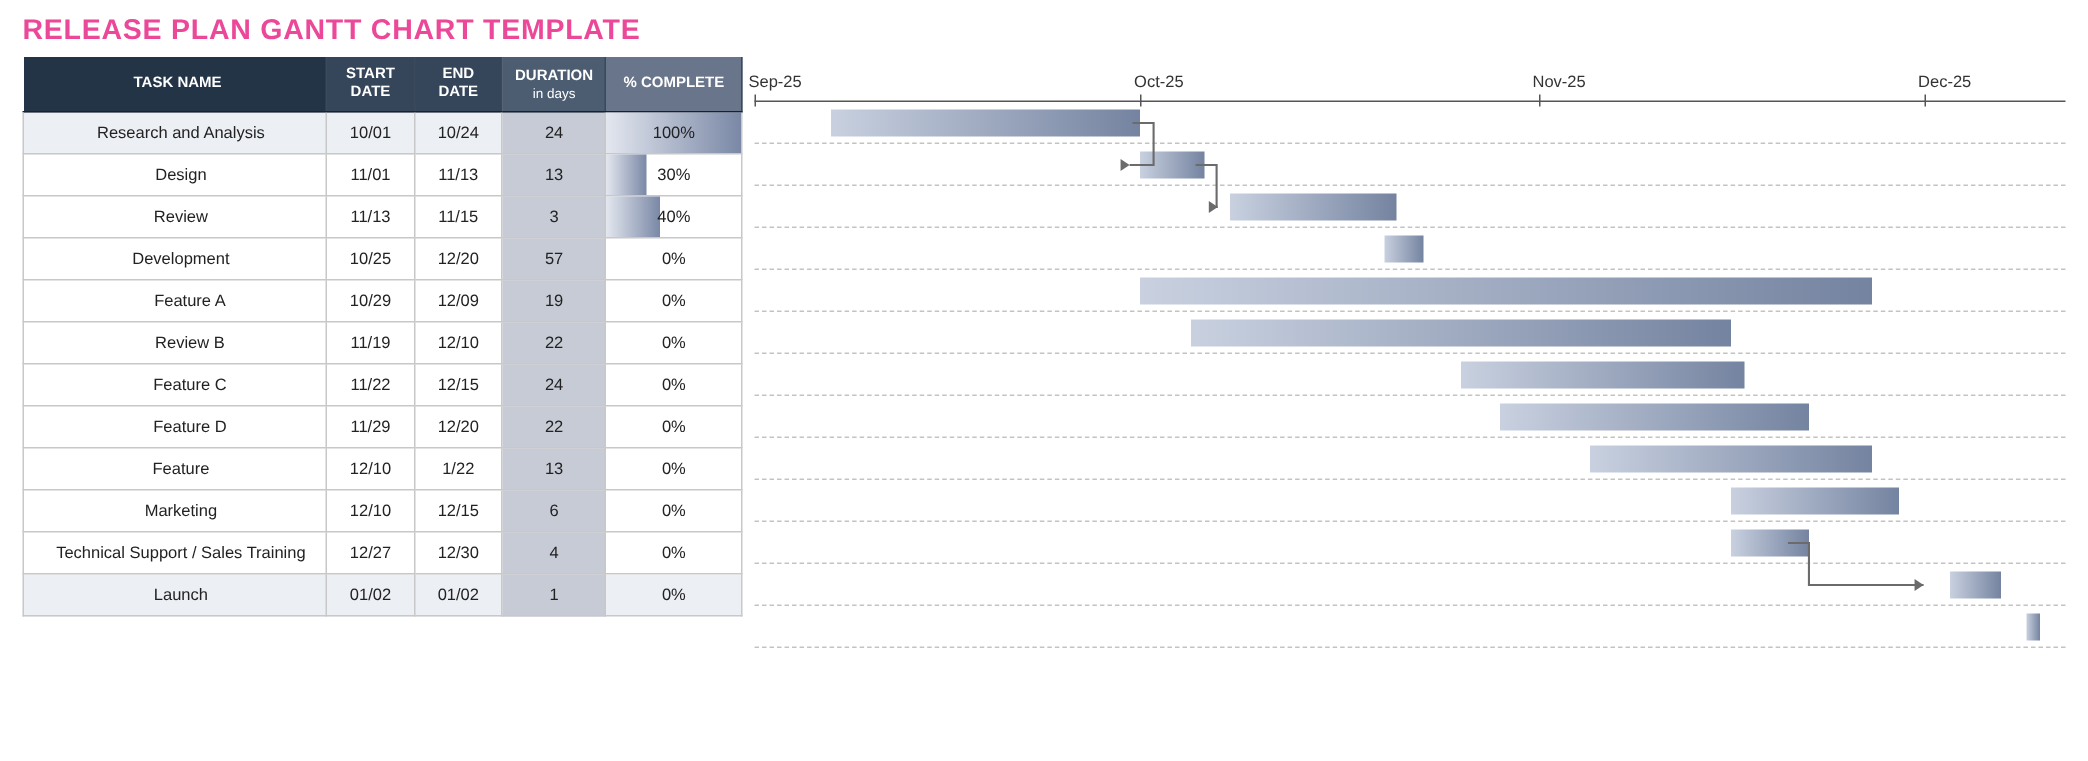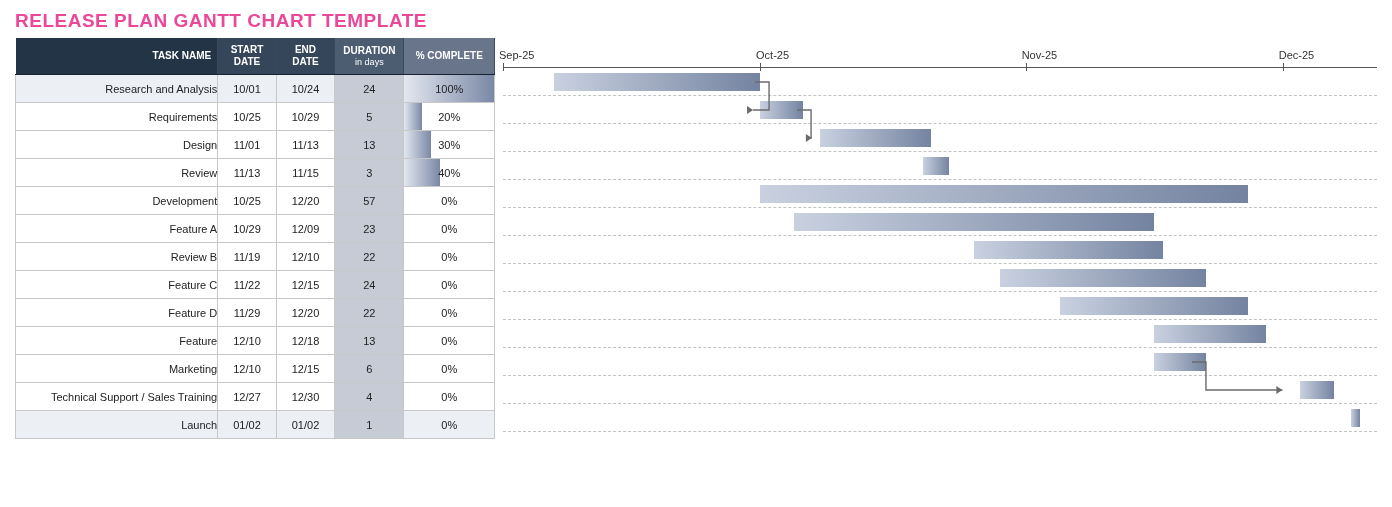--- a/index.html
+++ b/index.html
@@ -33,33 +33,33 @@
     background: #243447;
     color: #fff;
     font-weight: bold;
     font-size: 10px;
     padding: 6px 6px;
     text-align: center;
     border-right: 1px solid #3a4a5c;
     border-bottom: 1px solid #162230;
     line-height: 1.2;
   }
-  thead th.task-col { text-align: right; padding-left: 10px; width: 190px;}
+  thead th.task-col { text-align: center; padding-left: 10px; width: 190px;}
   thead th.date-col { background:#36465a; width:55px;}
   thead th.dur-col  { background:#4c5c71; width:65px;}
   thead th.pct-col  { background:#69758a; width:85px;}
   thead th .sub { display:block; font-weight:normal; font-size:9px; }
   tbody td {
     border: 1px solid #c8c8c8;
     padding: 0;
     height: 28px;
     vertical-align: middle;
     font-size: 11px;
   }
-  tbody td.task-cell { padding-left: 8px; text-align:right; background:#fff;}
+  tbody td.task-cell { padding-left: 8px; text-align:center; background:#fff;}
   tbody td.task-cell.indent { padding-left: 20px; }
   tbody td.date-cell { text-align:center; background:#fff;}
   tbody td.dur-cell  { text-align:center; background:#c6cbd5;}
   tbody td.pct-cell  {
     text-align:center;
     position:relative;
     background:#fff;
   }
   .pct-fill {
     position:absolute;
@@ -138,27 +138,20 @@
       </thead>
       <tbody id="task-body">
           <tr class="shaded">
             <td class="task-cell">Research and Analysis</td>
             <td class="date-cell">10/01</td>
             <td class="date-cell">10/24</td>
             <td class="dur-cell">24</td>
             <td class="pct-cell"><div class="pct-fill" style="width: 100%;"></div><span class="pct-text">100%</span></td>
           </tr>
           <tr>
-            <td class="task-cell">Requirements</td>
-            <td class="date-cell">10/25</td>
-            <td class="date-cell">10/29</td>
-            <td class="dur-cell">5</td>
-            <td class="pct-cell"><div class="pct-fill" style="width: 20%;"></div><span class="pct-text">20%</span></td>
-          </tr>
-          <tr>
             <td class="task-cell">Design</td>
             <td class="date-cell">11/01</td>
             <td class="date-cell">11/13</td>
             <td class="dur-cell">13</td>
             <td class="pct-cell"><div class="pct-fill" style="width: 30%;"></div><span class="pct-text">30%</span></td>
           </tr>
           <tr>
             <td class="task-cell">Review</td>
             <td class="date-cell">11/13</td>
             <td class="date-cell">11/15</td>
@@ -169,21 +162,21 @@
             <td class="task-cell">Development</td>
             <td class="date-cell">10/25</td>
             <td class="date-cell">12/20</td>
             <td class="dur-cell">57</td>
             <td class="pct-cell"><div class="pct-fill" style="width: 0%;"></div><span class="pct-text">0%</span></td>
           </tr>
           <tr>
             <td class="task-cell indent">Feature A</td>
             <td class="date-cell">10/29</td>
             <td class="date-cell">12/09</td>
-            <td class="dur-cell">23</td>
+            <td class="dur-cell">19</td>
             <td class="pct-cell"><div class="pct-fill" style="width: 0%;"></div><span class="pct-text">0%</span></td>
           </tr>
           <tr>
             <td class="task-cell indent">Review B</td>
             <td class="date-cell">11/19</td>
             <td class="date-cell">12/10</td>
             <td class="dur-cell">22</td>
             <td class="pct-cell"><div class="pct-fill" style="width: 0%;"></div><span class="pct-text">0%</span></td>
           </tr>
           <tr>
@@ -196,21 +189,21 @@
           <tr>
             <td class="task-cell indent">Feature D</td>
             <td class="date-cell">11/29</td>
             <td class="date-cell">12/20</td>
             <td class="dur-cell">22</td>
             <td class="pct-cell"><div class="pct-fill" style="width: 0%;"></div><span class="pct-text">0%</span></td>
           </tr>
           <tr>
             <td class="task-cell">Feature</td>
             <td class="date-cell">12/10</td>
-            <td class="date-cell">12/18</td>
+            <td class="date-cell">1/22</td>
             <td class="dur-cell">13</td>
             <td class="pct-cell"><div class="pct-fill" style="width: 0%;"></div><span class="pct-text">0%</span></td>
           </tr>
           <tr>
             <td class="task-cell">Marketing</td>
             <td class="date-cell">12/10</td>
             <td class="date-cell">12/15</td>
             <td class="dur-cell">6</td>
             <td class="pct-cell"><div class="pct-fill" style="width: 0%;"></div><span class="pct-text">0%</span></td>
           </tr>

